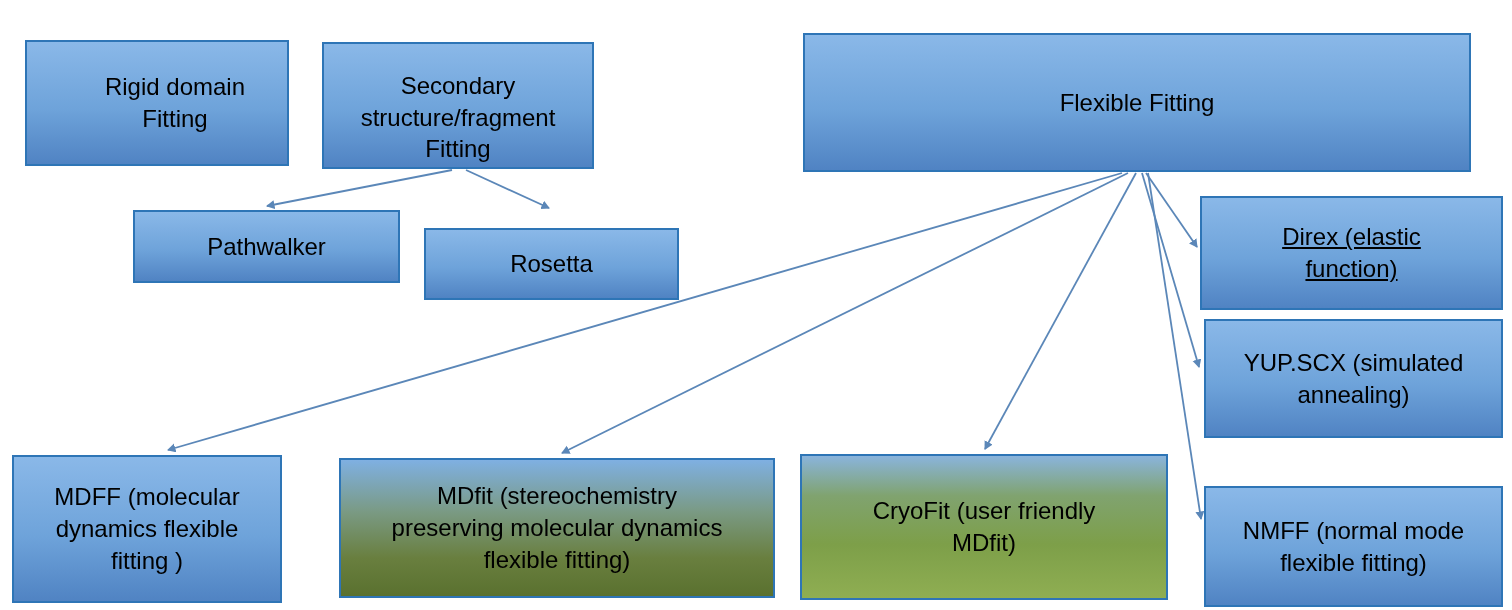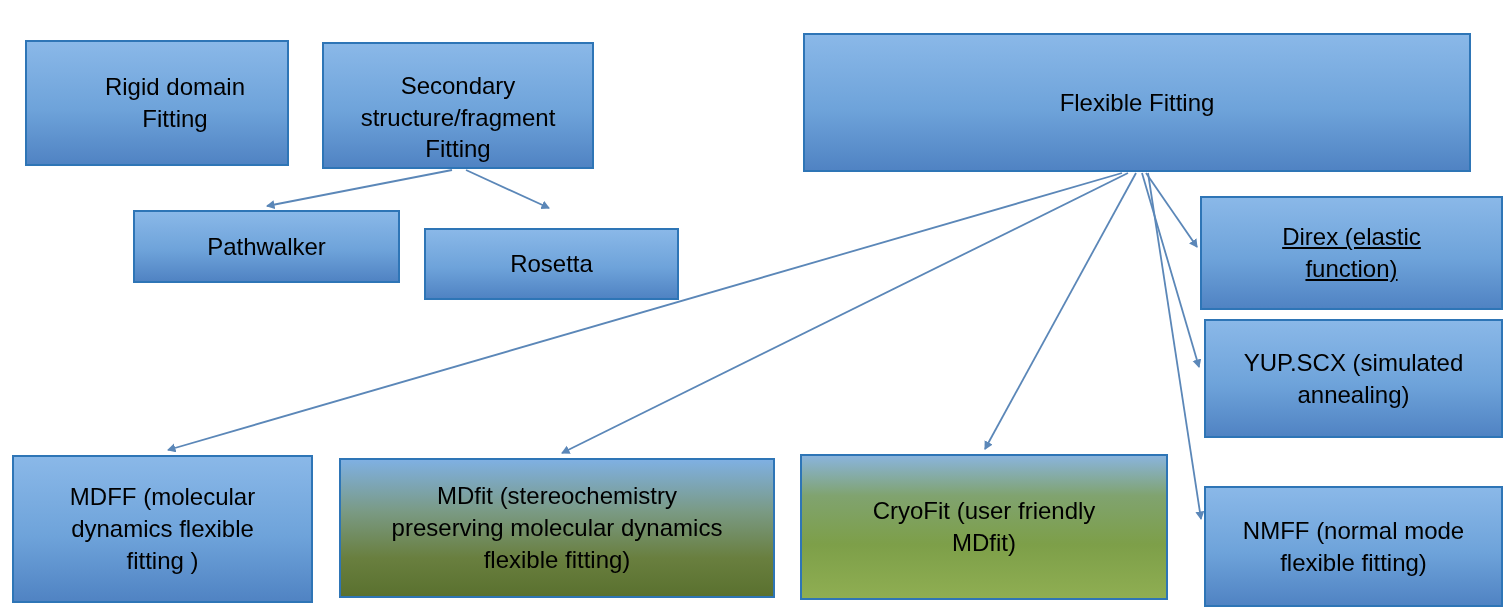--- a/index.html
+++ b/index.html
@@ -102,21 +102,21 @@
   <div class="box" style="left:1204px; top:319px; width:299px; height:119px;">
     <span class="box-label">YUP.SCX (simulated
 annealing)</span>
   </div>
 
   <div class="box" style="left:1204px; top:459px; width:299px; height:121px;margin-top:27px;">
     <span class="box-label">NMFF (normal mode
 flexible fitting)</span>
   </div>
 
-  <div class="box" style="left:12px; top:455px; width:301px; height:148px;">
+  <div class="box" style="left:12px; top:455px; width:270px; height:148px;">
     <span class="box-label">MDFF (molecular
 dynamics flexible
 fitting )</span>
   </div>
 
   <div class="box grad-green-dark" style="left:339px; top:458px; width:436px; height:140px;justify-content:center;">
     <span class="box-label">MDfit (stereochemistry
 preserving molecular dynamics
 flexible fitting)</span>
   </div>

